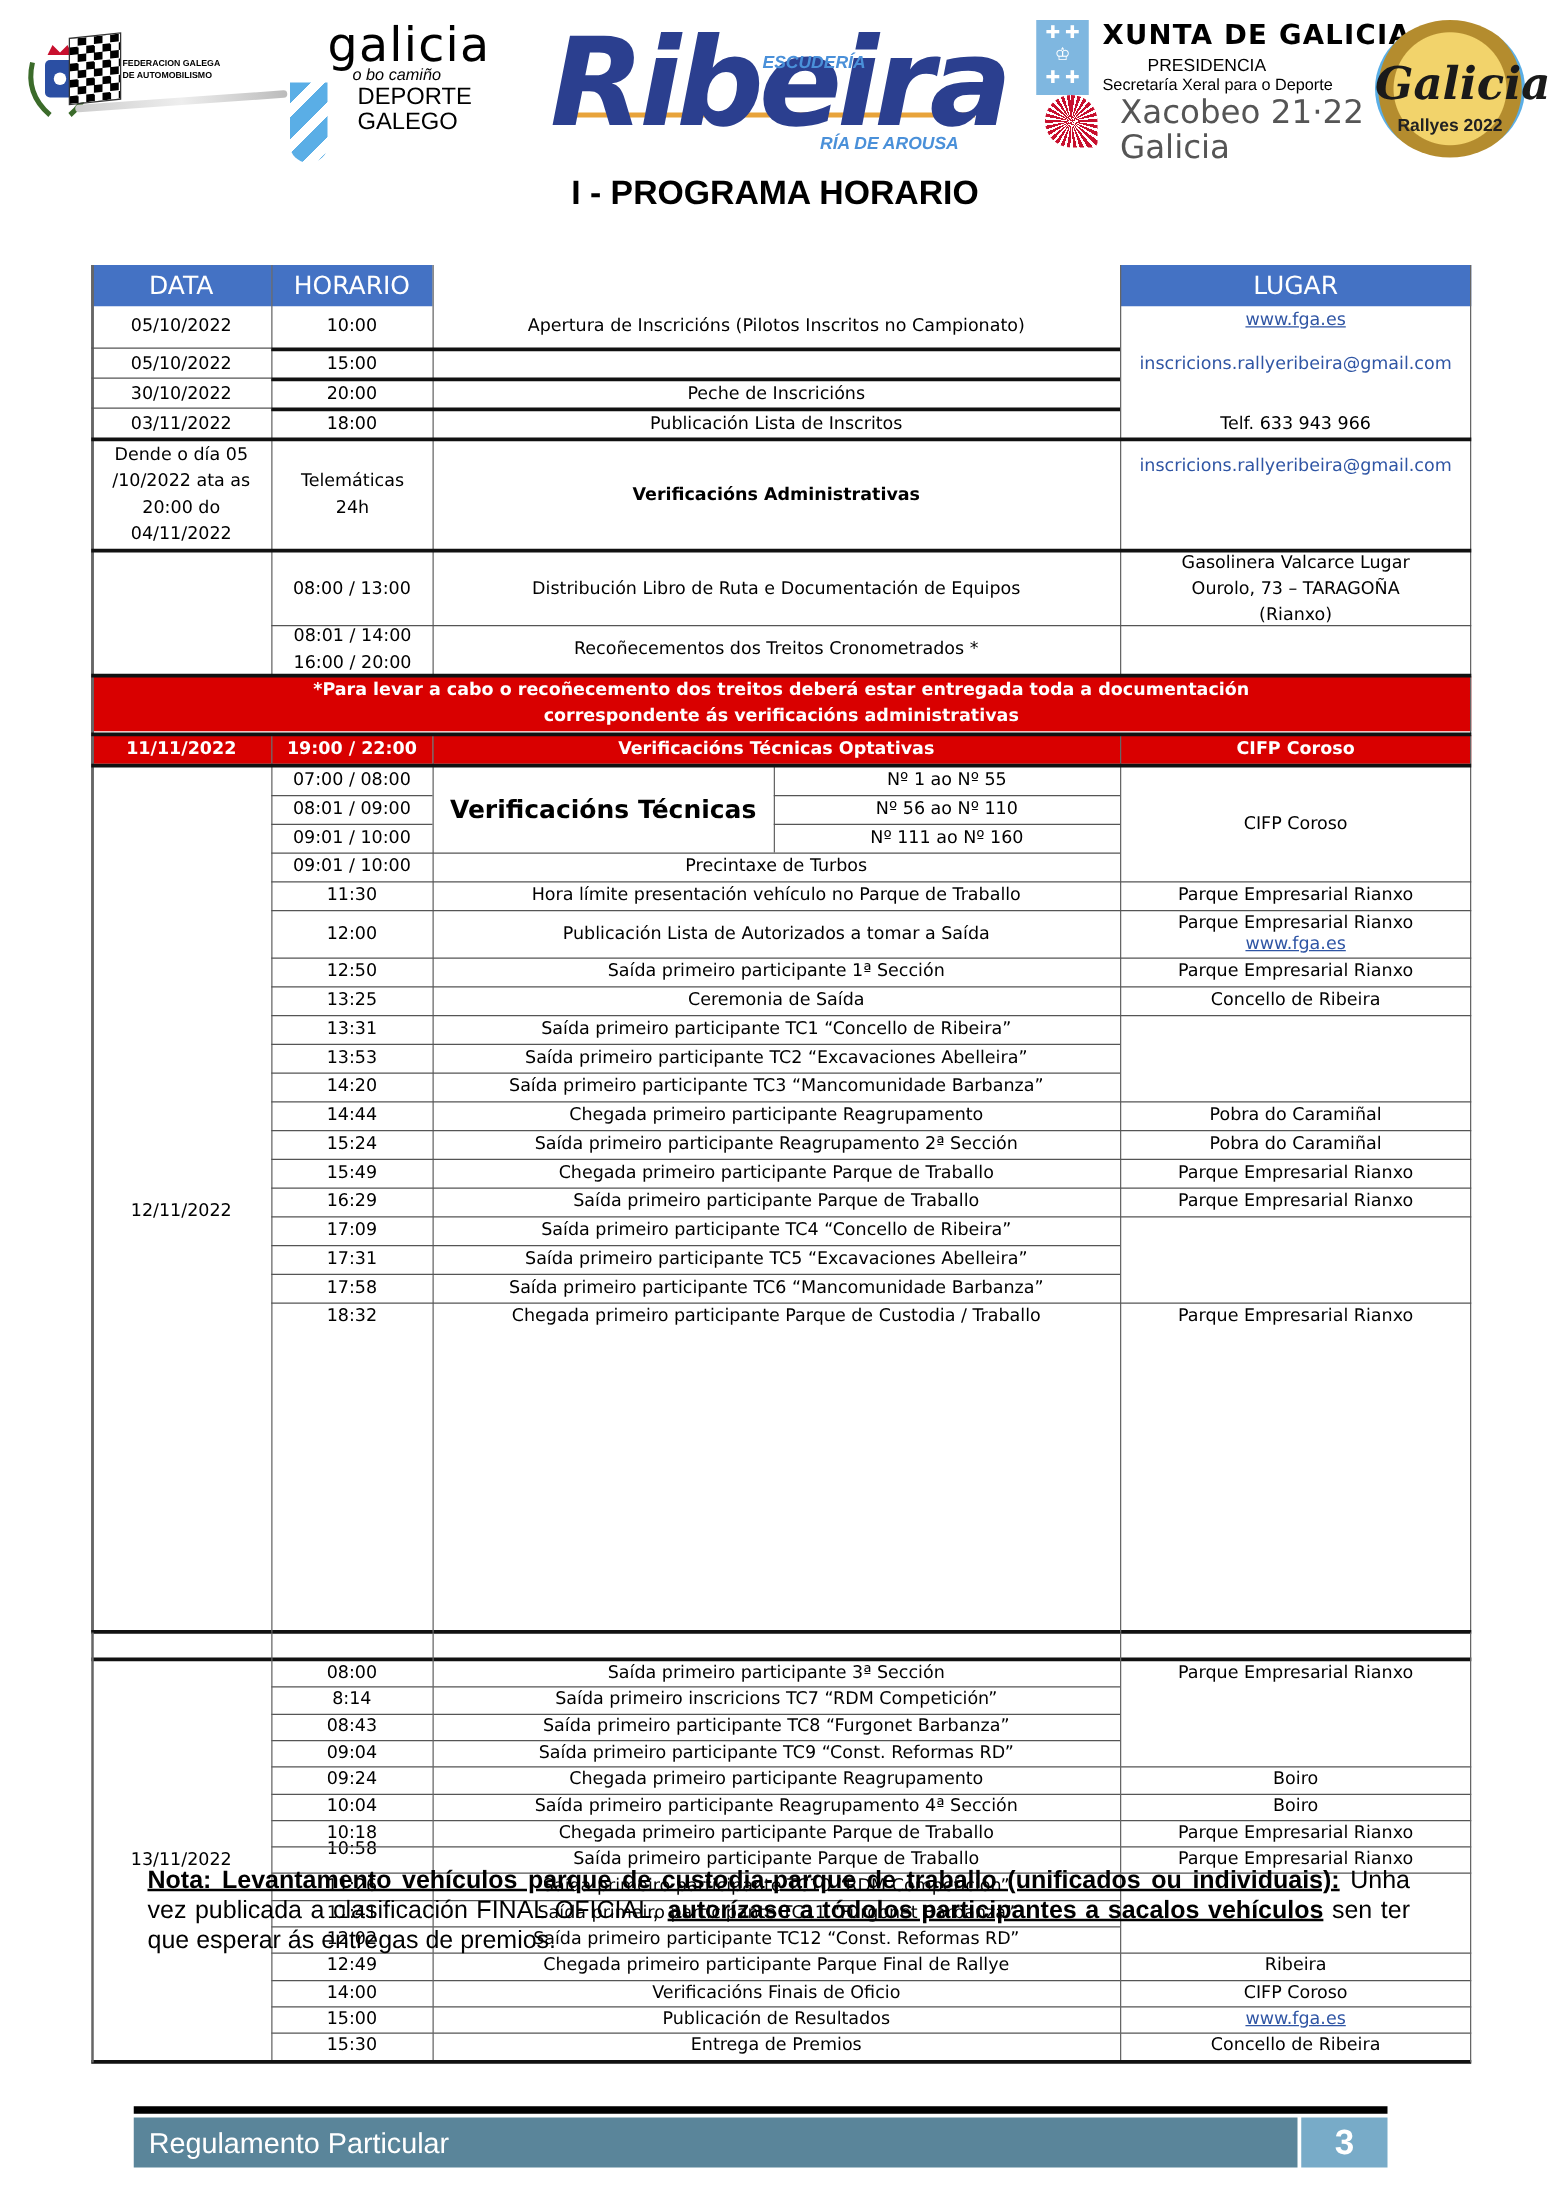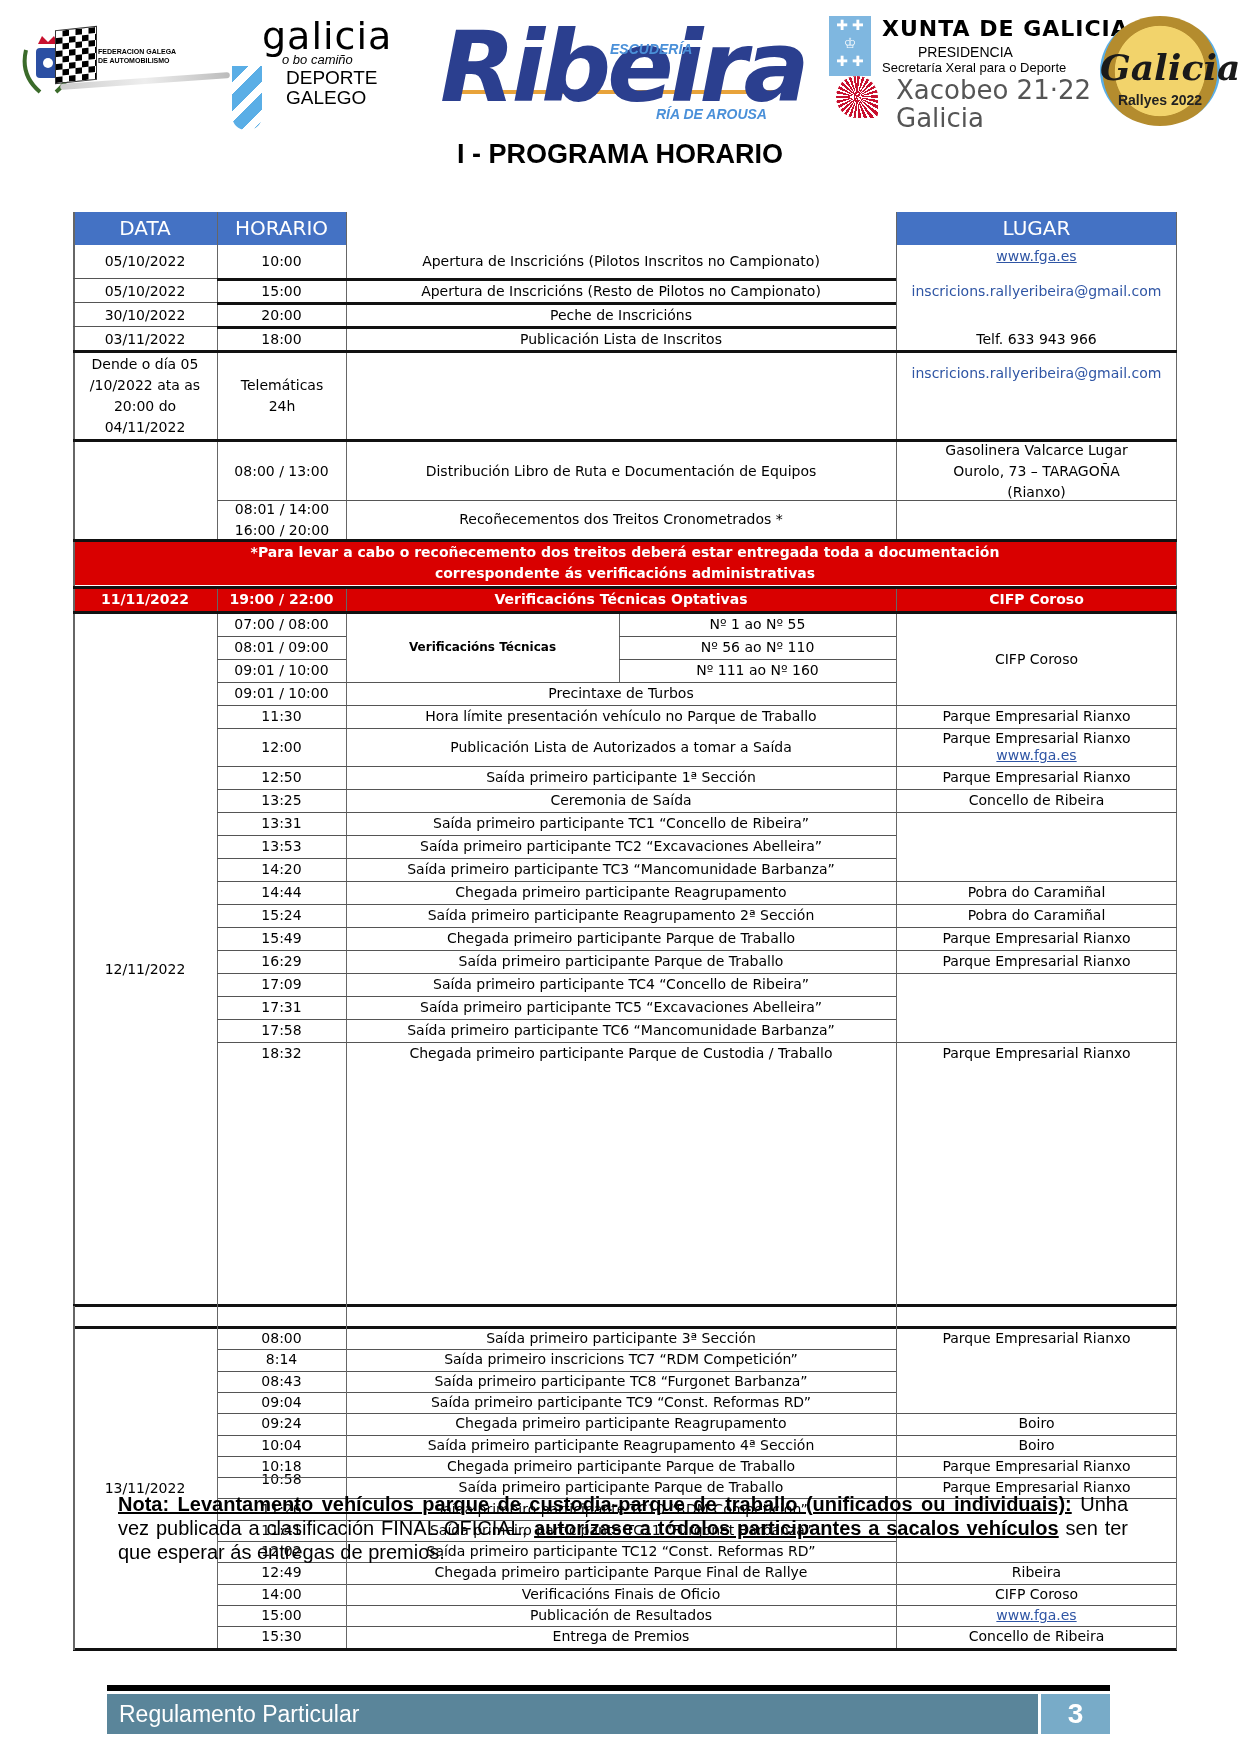--- a/index.html
+++ b/index.html
@@ -98,52 +98,52 @@
   <div class="cell hd" style="left:0;top:0;width:144px;height:33px">DATA</div>
   <div class="cell hd" style="left:144px;top:0;width:129px;height:33px">HORARIO</div>
   <div class="cell hd" style="left:823px;top:0;width:281px;height:33px">LUGAR</div>
 
   <div class="cell" style="left:0;top:33px;width:144px;height:33px">05/10/2022</div>
   <div class="cell" style="left:144px;top:33px;width:129px;height:33px">10:00</div>
   <div class="cell" style="left:273px;top:33px;width:550px;height:33px">Apertura de Inscricións (Pilotos Inscritos no Campionato)</div>
 
   <div class="cell" style="left:0;top:68px;width:144px;height:22px">05/10/2022</div>
   <div class="cell" style="left:144px;top:68px;width:129px;height:22px">15:00</div>
-  <div class="cell" style="left:273px;top:68px;width:550px;height:22px">Apertura de Inscricións (Resto de Pilotos no Campionato)</div>
 
   <div class="cell" style="left:0;top:92px;width:144px;height:22px">30/10/2022</div>
   <div class="cell" style="left:144px;top:92px;width:129px;height:22px">20:00</div>
   <div class="cell" style="left:273px;top:92px;width:550px;height:22px">Peche de Inscricións</div>
 
   <div class="cell" style="left:0;top:116px;width:144px;height:22px">03/11/2022</div>
   <div class="cell" style="left:144px;top:116px;width:129px;height:22px">18:00</div>
   <div class="cell" style="left:273px;top:116px;width:550px;height:22px">Publicación Lista de Inscritos</div>
 
   <div class="cell lnk u" style="left:823px;top:33px;width:281px;height:22px">www.fga.es</div>
   <div class="cell lnk" style="left:823px;top:68px;width:281px;height:22px">inscricions.rallyeribeira@gmail.com</div>
   <div class="cell" style="left:823px;top:116px;width:281px;height:22px">Telf. 633 943 966</div>
 
   <div class="cell" style="left:8px;top:141px;width:128px;height:86px">Dende o día 05 /10/2022 ata as 20:00 do 04/11/2022</div>
   <div class="cell" style="left:160px;top:141px;width:98px;height:86px">Telemáticas 24h</div>
+  <div class="cell b" style="left:273px;top:141px;width:550px;height:86px">Verificacións Administrativas</div>
   <div class="cell lnk" style="left:823px;top:141px;width:281px;height:40px">inscricions.rallyeribeira@gmail.com</div>
 
   <div class="cell" style="left:144px;top:230px;width:129px;height:58px">08:00 / 13:00</div>
   <div class="cell" style="left:273px;top:230px;width:550px;height:58px">Distribución Libro de Ruta e Documentación de Equipos</div>
   <div class="cell" style="left:853px;top:230px;width:221px;height:58px">Gasolinera Valcarce Lugar Ourolo, 73 – TARAGOÑA (Rianxo)</div>
   <div class="cell" style="left:160px;top:288px;width:98px;height:39px">08:01 / 14:00 16:00 / 20:00</div>
   <div class="cell red" style="left:0;top:329px;width:1104px;height:44px;padding:0 150px">*Para levar a cabo o recoñecemento dos treitos deberá estar entregada toda a documentación correspondente ás verificacións administrativas</div>
 
   <div class="cell" style="left:273px;top:288px;width:550px;height:39px">Recoñecementos dos Treitos Cronometrados *</div>
 
   <div class="cell red" style="left:0;top:376px;width:144px;height:23px">11/11/2022</div>
   <div class="cell red" style="left:144px;top:376px;width:129px;height:23px">19:00 / 22:00</div>
   <div class="cell red" style="left:273px;top:376px;width:550px;height:23px">Verificacións Técnicas Optativas</div>
   <div class="cell red" style="left:823px;top:376px;width:281px;height:23px">CIFP Coroso</div>
 
-  <div class="cell b" style="left:273px;top:401px;width:273px;height:69px;font-size:12px">Verificacións Técnicas</div>
+  <div class="cell b" style="left:273px;top:401px;width:273px;height:69px;font-size:20px">Verificacións Técnicas</div>
   <div class="cell" style="left:823px;top:401px;width:281px;height:92px">CIFP Coroso</div>
 
   <div id="day12-dates" class="cell" style="left:0;top:401px;width:144px;height:713px">12/11/2022</div>
   <div id="day13-dates" class="cell" style="left:0;top:1116px;width:144px;height:320px">13/11/2022</div>
 
   <div id="dyn">
       <div class="cell " style="left:144px;top:401px;width:129px;height:23px">07:00 / 08:00</div>
       <div class="cell " style="left:546px;top:401px;width:277px;height:23px">Nº 1 ao Nº 55</div>
       <div class="cell " style="left:144px;top:424px;width:129px;height:23px">08:01 / 09:00</div>
       <div class="cell " style="left:546px;top:424px;width:277px;height:23px">Nº 56 ao Nº 110</div>

